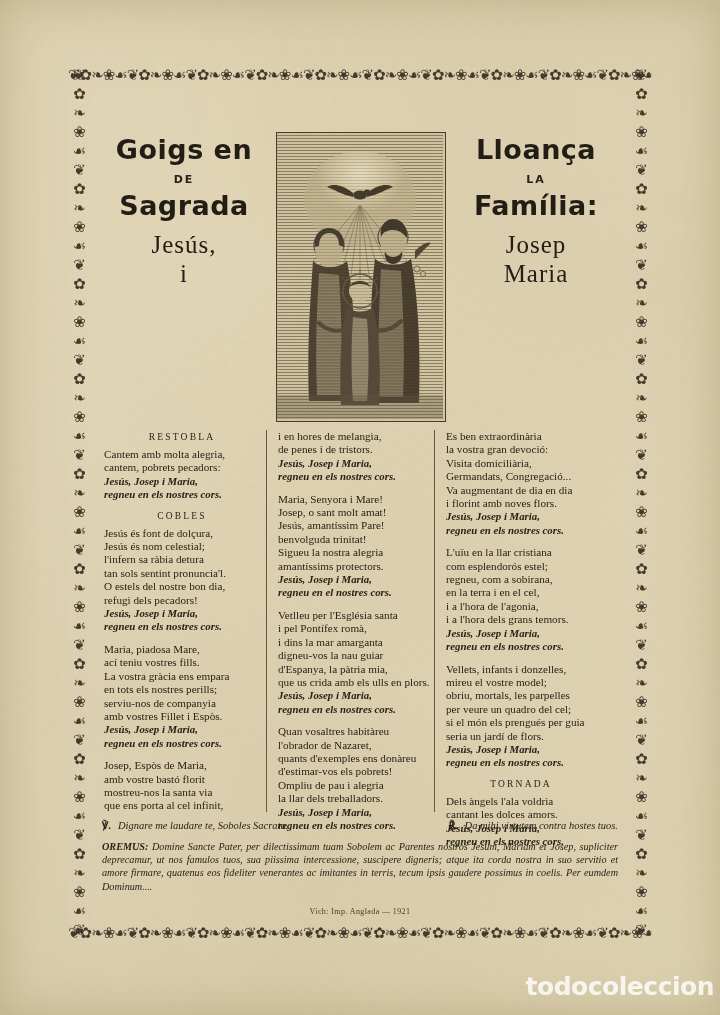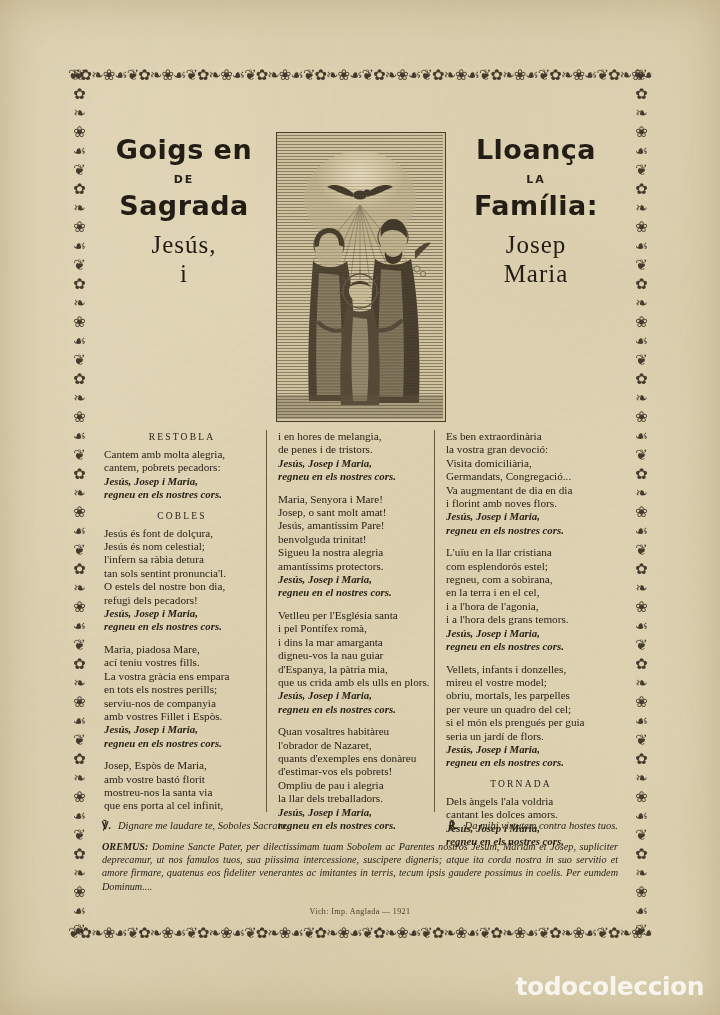--- a/index.html
+++ b/index.html
@@ -66,21 +66,21 @@
   .vers{display:flex;justify-content:space-between;font-style:italic;
         font-size:10.5px;color:#2b2519;margin-top:6px;padding:0 4px;}
   .vers span.mk{font-style:normal;font-weight:bold;padding-right:7px;}
   .oremus{margin-top:8px;padding:0 4px;font-style:italic;font-size:10.2px;
           line-height:13.2px;color:#2b2519;text-align:justify;}
   .oremus b{font-style:italic;}
   .imprint{text-align:center;font-size:8px;color:#4a4234;margin-top:14px;
            letter-spacing:.4px;}
 
   
-  .wm{position:absolute;right:16px;bottom:14px;font-family:"DejaVu Sans", sans-serif;
+  .wm{position:absolute;right:6px;bottom:14px;font-family:"DejaVu Sans", sans-serif;
       font-weight:bold;font-size:25px;color:rgba(255,255,255,.80);letter-spacing:-.5px;}
 </style>
 </head>
 <body>
 
 <div class="page">
 
   <div class="frame">
     <div class="orn orn-top">❦✿❧❀☙❦✿❧❀☙❦✿❧❀☙❦✿❧❀☙❦✿❧❀☙❦✿❧❀☙❦✿❧❀☙❦✿❧❀☙❦✿❧❀☙❦✿❧❀☙❦✿❧❀☙❦✿❧❀☙❦✿❧❀☙❦✿❧❀☙❦✿❧❀☙❦✿❧❀☙❦✿❧❀☙❦✿❧❀☙❦✿❧❀☙❦✿❧❀☙❦✿❧❀☙❦✿❧❀☙❦✿❧❀☙❦✿❧❀☙❦✿❧❀☙❦✿❧❀☙❦✿❧❀☙❦✿❧❀☙</div>
     <div class="orn orn-bot">❦✿❧❀☙❦✿❧❀☙❦✿❧❀☙❦✿❧❀☙❦✿❧❀☙❦✿❧❀☙❦✿❧❀☙❦✿❧❀☙❦✿❧❀☙❦✿❧❀☙❦✿❧❀☙❦✿❧❀☙❦✿❧❀☙❦✿❧❀☙❦✿❧❀☙❦✿❧❀☙❦✿❧❀☙❦✿❧❀☙❦✿❧❀☙❦✿❧❀☙❦✿❧❀☙❦✿❧❀☙❦✿❧❀☙❦✿❧❀☙❦✿❧❀☙❦✿❧❀☙❦✿❧❀☙❦✿❧❀☙</div>

